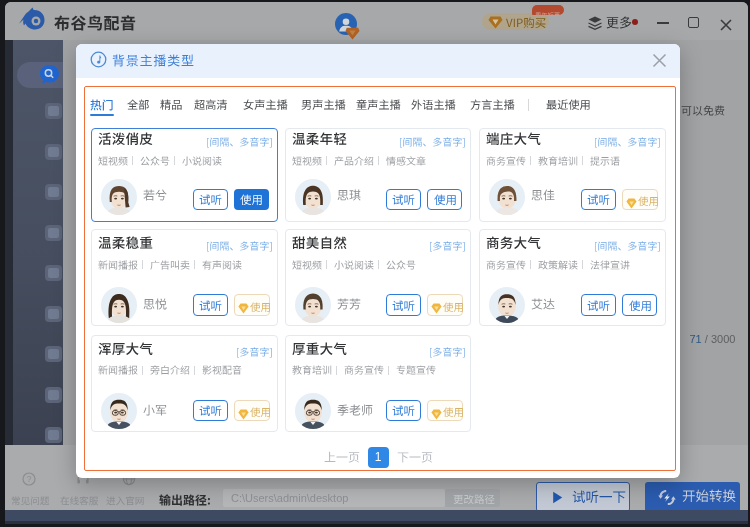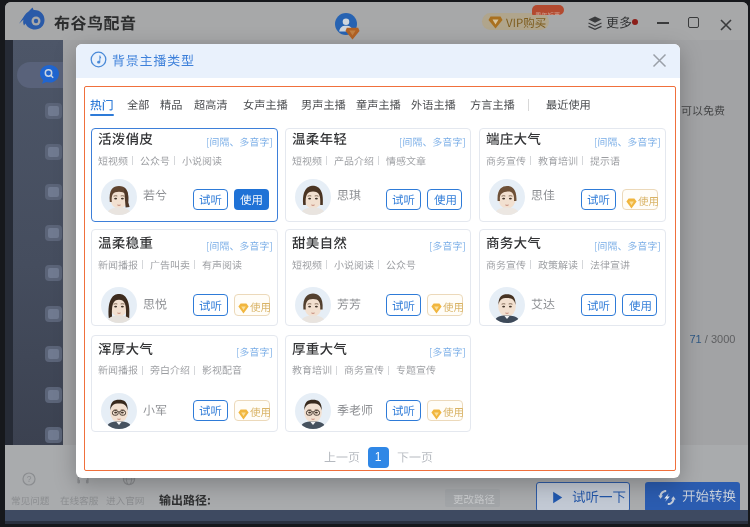--- a/index.html
+++ b/index.html
@@ -110,20 +110,23 @@
           <circle cx="7" cy="7" r="5.6" fill="none" stroke="#8b8d90" stroke-width="1.2"></circle>
           <ellipse cx="7" cy="7" rx="2.6" ry="5.6" fill="none" stroke="#8b8d90" stroke-width="1"></ellipse>
           <path d="M1.4 7 H12.6" stroke="#8b8d90" stroke-width="1"></path>
         </svg></div>
       <div style="position:absolute;left:101px;top:491.5px;"><svg width="38.4" height="11.1" viewBox="0 -8.4 38.4 11.1" style="overflow:visible">
           <path d="M0.8 -7.5C1.3 -7 1.9 -6.3 2.2 -5.8L2.8 -6.3C2.5 -6.7 1.8 -7.4 1.3 -7.9ZM6.9 -7.9V-6.3H5.3V-7.9H4.6V-6.3H3.3V-5.6H4.6V-4.5L4.6 -3.9H3.2V-3.2H4.5C4.4 -2.5 4.1 -1.8 3.3 -1.2C3.5 -1.1 3.8 -0.9 3.9 -0.7C4.7 -1.4 5.1 -2.3 5.2 -3.2H6.9V-0.8H7.6V-3.2H9.1V-3.9H7.6V-5.6H8.9V-6.3H7.6V-7.9ZM5.3 -5.6H6.9V-3.9H5.3L5.3 -4.5ZM2.5 -4.6H0.5V-3.9H1.8V-1.2C1.4 -1 0.9 -0.6 0.4 -0L0.8 0.6C1.3 -0 1.8 -0.6 2.1 -0.6C2.4 -0.6 2.7 -0.3 3.1 -0C3.7 0.4 4.5 0.5 5.7 0.5C6.6 0.5 8.4 0.5 9 0.4C9.1 0.2 9.2 -0.1 9.3 -0.3C8.3 -0.2 6.9 -0.2 5.7 -0.2C4.7 -0.2 3.8 -0.2 3.2 -0.6C2.9 -0.8 2.7 -1 2.5 -1.1Z M12.4 -7.2C13.1 -6.8 13.6 -6.3 14 -5.7C13.4 -2.9 12.2 -1 10 0.1C10.2 0.3 10.5 0.6 10.7 0.7C12.6 -0.4 13.8 -2.2 14.6 -4.7C15.6 -2.8 16.3 -0.6 18.5 0.7C18.5 0.4 18.7 0.1 18.9 -0.1C15.7 -2.1 15.9 -5.7 12.9 -7.9Z M21.9 -5H26.1V-3.8H21.9ZM21.1 -5.6V0.8H21.9V0.3H26.4V0.7H27.2V-2.3H21.9V-3.2H26.8V-5.6ZM21.9 -1.6H26.4V-0.3H21.9ZM23.5 -8C23.6 -7.7 23.7 -7.4 23.8 -7.1H19.9V-5.4H20.6V-6.5H27.3V-5.4H28.1V-7.1H24.6C24.5 -7.4 24.4 -7.8 24.2 -8.1Z M30.7 -5.1C31.1 -4.6 31.6 -4 32 -3.4C31.6 -2.4 31.1 -1.5 30.5 -0.8C30.6 -0.8 30.9 -0.5 31 -0.4C31.6 -1.1 32.1 -1.8 32.4 -2.7C32.7 -2.3 33 -1.9 33.2 -1.5L33.7 -2C33.4 -2.4 33.1 -2.9 32.7 -3.5C33 -4.3 33.2 -5.1 33.3 -6.1L32.7 -6.1C32.6 -5.4 32.4 -4.7 32.2 -4.1C31.9 -4.6 31.5 -5.1 31.1 -5.5ZM33.4 -5.1C33.9 -4.6 34.3 -4 34.8 -3.4C34.4 -2.3 33.8 -1.4 33.1 -0.8C33.3 -0.7 33.6 -0.5 33.7 -0.4C34.3 -1 34.8 -1.8 35.2 -2.7C35.5 -2.2 35.8 -1.6 36 -1.2L36.5 -1.6C36.2 -2.2 35.9 -2.8 35.5 -3.4C35.7 -4.2 35.9 -5.1 36 -6L35.4 -6.1C35.3 -5.4 35.2 -4.7 35 -4.1C34.6 -4.6 34.3 -5.1 33.9 -5.5ZM29.6 -7.5V0.7H30.4V-6.8H36.9V-0.2C36.9 -0 36.8 0 36.6 0C36.4 0 35.8 0.1 35.2 0C35.3 0.2 35.4 0.5 35.4 0.7C36.3 0.7 36.8 0.7 37.1 0.6C37.5 0.5 37.6 0.3 37.6 -0.2V-7.5Z" fill="#8b8d90"></path>
         </svg></div>
       <div style="position:absolute;left:154px;top:492px;"><svg width="51.9" height="13.9" viewBox="0 -10.6 51.9 13.9" style="overflow:visible">
           <path d="M8.7 -5.3V-0.9H9.7V-5.3ZM10.2 -5.8V-0.3C10.2 -0.2 10.2 -0.2 10 -0.2C9.9 -0.2 9.3 -0.2 8.8 -0.2C9 0.1 9.1 0.6 9.2 0.9C9.9 0.9 10.5 0.9 10.8 0.7C11.2 0.6 11.3 0.2 11.3 -0.3V-5.8ZM7.9 -10.3C7.1 -9.2 5.8 -8.2 4.4 -7.6V-8.9H2.8C2.9 -9.3 3 -9.6 3 -10L1.7 -10.2C1.7 -9.7 1.6 -9.3 1.6 -8.9H0.4V-7.6H1.3C1.2 -6.7 1 -6.1 0.9 -5.8C0.7 -5.3 0.6 -4.9 0.3 -4.8C0.5 -4.5 0.7 -3.9 0.8 -3.7C0.9 -3.8 1.3 -3.9 1.6 -3.9H2.4V-2.6C1.7 -2.4 0.9 -2.3 0.4 -2.2L0.7 -0.9L2.4 -1.3V1H3.6V-1.6L4.5 -1.8L4.4 -3L3.6 -2.8V-3.9H4.4V-5.2H3.6V-6.8H2.4V-5.2H1.8C2.1 -5.9 2.3 -6.7 2.5 -7.6H4.4L4 -7.4C4.4 -7.1 4.8 -6.7 4.9 -6.3L5.5 -6.6V-6.2H10.4V-6.7L11 -6.4C11.2 -6.7 11.5 -7.2 11.9 -7.5C10.7 -7.9 9.7 -8.5 8.8 -9.4L9 -9.8ZM6.6 -7.3C7.1 -7.7 7.6 -8.1 8 -8.6C8.5 -8.1 8.9 -7.7 9.4 -7.3ZM7.1 -4.6V-3.9H6V-4.6ZM4.8 -5.7V1H6V-1.3H7.1V-0.3C7.1 -0.1 7.1 -0.1 7 -0.1C6.9 -0.1 6.6 -0.1 6.3 -0.1C6.4 0.2 6.6 0.7 6.6 1C7.2 1 7.6 1 7.9 0.8C8.2 0.6 8.3 0.3 8.3 -0.2V-5.7ZM6 -2.9H7.1V-2.3H6Z M13 -4.2V0.4H21.3V1.1H22.9V-4.2H21.3V-1H18.8V-4.8H22.4V-9.2H20.8V-6.2H18.8V-10.2H17.2V-6.2H15.2V-9.2H13.6V-4.8H17.2V-1H14.6V-4.2Z M26.2 -8.5H27.8V-7H26.2ZM24.3 -0.8 24.6 0.6C25.9 0.3 27.7 -0.1 29.4 -0.5L29.3 -1.8L27.9 -1.5V-3.1H29.2V-3.4C29.4 -3.2 29.6 -3 29.7 -2.8L29.9 -2.9V1H31.3V0.6H33.5V1H34.9V-2.9L34.9 -2.9C35.1 -3.3 35.5 -3.9 35.8 -4.1C34.9 -4.4 34 -4.9 33.3 -5.5C34.1 -6.4 34.6 -7.5 35 -8.7L34.1 -9.1L33.8 -9.1H32.2C32.3 -9.3 32.4 -9.6 32.5 -9.9L31.1 -10.2C30.7 -8.9 30 -7.6 29.1 -6.8V-9.7H24.9V-5.8H26.6V-1.2L26 -1.1V-4.9H24.9V-0.9ZM31.3 -0.6V-2.2H33.5V-0.6ZM33.2 -7.8C33 -7.3 32.7 -6.9 32.4 -6.4C32 -6.8 31.7 -7.2 31.5 -7.7L31.6 -7.8ZM30.9 -3.4C31.5 -3.7 32 -4.1 32.4 -4.5C32.9 -4.1 33.4 -3.7 33.9 -3.4ZM31.5 -5.5C30.8 -4.8 30 -4.3 29.2 -4V-4.4H27.9V-5.8H29.1V-6.5C29.4 -6.3 29.9 -5.9 30.1 -5.7C30.3 -6 30.5 -6.2 30.8 -6.5C31 -6.2 31.2 -5.8 31.5 -5.5Z M38.9 -10.2C38.4 -9.4 37.3 -8.4 36.3 -7.8C36.6 -7.5 36.9 -6.9 37.1 -6.6C38.2 -7.3 39.4 -8.5 40.2 -9.6ZM40.7 -9.6V-8.3H44.7C43.5 -7 41.5 -5.9 39.7 -5.3C40 -5 40.3 -4.5 40.5 -4.1C41.7 -4.5 42.9 -5.1 43.9 -5.8C45 -5.3 46.2 -4.7 46.8 -4.2L47.6 -5.4C47 -5.7 46 -6.3 45.1 -6.7C45.9 -7.4 46.6 -8.2 47.1 -9.1L46 -9.7L45.8 -9.6ZM40.7 -4V-2.7H43.1V-0.5H40.1V0.8H47.5V-0.5H44.6V-2.7H46.9V-4ZM39.2 -7.5C38.5 -6.4 37.3 -5.2 36.2 -4.4C36.4 -4.1 36.8 -3.3 36.9 -3C37.2 -3.3 37.6 -3.6 37.9 -3.9V1.1H39.4V-5.5C39.8 -6 40.1 -6.5 40.4 -7Z M50 -4.4C50.6 -4.4 51 -4.9 51 -5.5C51 -6.2 50.6 -6.7 50 -6.7C49.3 -6.7 48.9 -6.2 48.9 -5.5C48.9 -4.9 49.3 -4.4 50 -4.4ZM50 0.2C50.6 0.2 51 -0.3 51 -1C51 -1.6 50.6 -2.1 50 -2.1C49.3 -2.1 48.9 -1.6 48.9 -1C48.9 -0.3 49.3 0.2 50 0.2Z" fill="#2f3031"></path>
         </svg></div>
+      <div style="position:absolute;left:218px;top:487px;width:222px;height:18px;background:#b4b6b8;border-radius:2px">
+        <div style="position:absolute;left:8px;top:3px;font-size:11px;color:#8e9093">C:\Users\admin\desktop</div>
+      </div>
       <div style="position:absolute;left:440px;top:487px;width:55px;height:18px;background:#a2a5a8;border-radius:2px">
         <div style="position:absolute;left:8px;top:3.5px"><svg width="42.0" height="12.2" viewBox="0 -9.2 42.0 12.2" style="overflow:visible">
             <path d="M2.6 -2.5 2 -2.2C2.3 -1.6 2.8 -1.1 3.3 -0.7C2.6 -0.4 1.7 -0.1 0.5 0.2C0.7 0.3 0.9 0.7 1 0.9C2.3 0.6 3.3 0.2 4 -0.3C5.5 0.5 7.4 0.7 9.8 0.8C9.9 0.5 10 0.2 10.2 0C7.8 -0 6 -0.2 4.7 -0.8C5.2 -1.3 5.5 -1.9 5.6 -2.6H9.2V-6.7H5.7V-7.5H9.8V-8.3H0.7V-7.5H4.9V-6.7H1.6V-2.6H4.8C4.7 -2.1 4.4 -1.6 3.9 -1.2C3.4 -1.5 3 -2 2.6 -2.5ZM2.4 -4.3H4.9V-3.9C4.9 -3.7 4.9 -3.5 4.9 -3.2H2.4ZM5.7 -3.2C5.7 -3.5 5.7 -3.7 5.7 -3.9V-4.3H8.4V-3.2ZM2.4 -6H4.9V-4.9H2.4ZM5.7 -6H8.4V-4.9H5.7Z M16.8 -6.1H19C18.8 -4.8 18.4 -3.6 17.9 -2.6C17.4 -3.6 17 -4.8 16.8 -6ZM11.3 -8.1V-7.3H14.2V-5.1H11.4V-1.1C11.4 -0.7 11.3 -0.6 11.1 -0.5C11.2 -0.3 11.4 0.1 11.4 0.3C11.7 0.1 12.1 -0.1 15.1 -1.2C15.1 -1.4 15 -1.7 15 -2L12.2 -1V-4.3H15L15 -4.2C15.1 -4.1 15.4 -3.8 15.6 -3.7C15.8 -4 16.1 -4.5 16.3 -4.9C16.6 -3.8 17 -2.8 17.5 -1.9C16.8 -1 16 -0.3 14.9 0.2C15 0.3 15.3 0.7 15.3 0.9C16.4 0.3 17.3 -0.3 17.9 -1.2C18.5 -0.3 19.2 0.3 20.1 0.8C20.2 0.6 20.5 0.3 20.7 0.1C19.7 -0.3 19 -1 18.4 -1.9C19.1 -3 19.5 -4.4 19.8 -6.1H20.5V-6.9H17.1C17.3 -7.5 17.4 -8.1 17.5 -8.7L16.8 -8.8C16.4 -7.1 15.9 -5.4 15 -4.3V-8.1Z M22.6 -7.7H24.6V-5.8H22.6ZM21.4 -0.4 21.5 0.3C22.6 0.1 24.2 -0.3 25.6 -0.7L25.5 -1.4L24.1 -1.1V-2.9H25.3C25.4 -2.8 25.5 -2.6 25.6 -2.4C25.8 -2.5 26.1 -2.6 26.3 -2.7V0.8H27V0.4H29.6V0.8H30.4V-2.7L30.7 -2.5C30.8 -2.7 31.1 -3 31.2 -3.2C30.3 -3.5 29.5 -4.1 28.8 -4.7C29.5 -5.5 30 -6.5 30.4 -7.6L29.9 -7.8L29.7 -7.7H27.7C27.8 -8 27.9 -8.3 28 -8.6L27.3 -8.8C26.9 -7.6 26.2 -6.4 25.3 -5.6V-8.4H21.9V-5.1H23.4V-0.9L22.6 -0.7V-4.2H21.9V-0.5ZM27 -0.3V-2.3H29.6V-0.3ZM29.4 -7.1C29.1 -6.4 28.7 -5.8 28.3 -5.3C27.9 -5.8 27.5 -6.4 27.3 -6.9L27.4 -7.1ZM26.7 -3C27.3 -3.3 27.8 -3.7 28.3 -4.2C28.8 -3.8 29.3 -3.3 29.9 -3ZM27.8 -4.8C27.1 -4.1 26.3 -3.5 25.5 -3.1V-3.6H24.1V-5.1H25.3V-5.5C25.5 -5.4 25.8 -5.1 25.9 -5C26.2 -5.3 26.6 -5.8 26.9 -6.2C27.1 -5.7 27.4 -5.2 27.8 -4.8Z M34.2 -8.8C33.7 -8.1 32.8 -7.2 32 -6.6C32.2 -6.5 32.4 -6.2 32.4 -6C33.4 -6.6 34.3 -7.6 34.9 -8.5ZM35.5 -8.3V-7.5H39.6C38.5 -6.2 36.5 -5 34.8 -4.4C34.9 -4.3 35.1 -4 35.2 -3.8C36.3 -4.1 37.3 -4.7 38.3 -5.3C39.3 -4.9 40.5 -4.3 41.1 -3.8L41.5 -4.5C41 -4.9 39.9 -5.4 38.9 -5.8C39.7 -6.4 40.4 -7.2 40.8 -8L40.2 -8.3L40.1 -8.3ZM35.5 -3.5V-2.8H37.8V-0.2H34.9V0.5H41.5V-0.2H38.6V-2.8H40.9V-3.5ZM34.4 -6.5C33.8 -5.4 32.8 -4.3 31.9 -3.6C32 -3.4 32.2 -3 32.3 -2.9C32.7 -3.2 33 -3.5 33.4 -3.9V0.8H34.2V-4.9C34.5 -5.3 34.8 -5.8 35.1 -6.2Z" fill="#c9cbcd"></path>
           </svg></div>
       </div>
       <div style="position:absolute;left:531px;top:480px;width:94px;height:30px;border:1.2px solid #2e5ba6;border-radius:3px;background:#c2c9d4">
         <svg style="position:absolute;left:15px;top:8px" width="11" height="13" viewBox="0 0 11 13">
           <path d="M1.2 0.8 L10.2 6.5 L1.2 12.2 Z" fill="#2058ae"></path>
         </svg>
         <div style="position:absolute;left:35px;top:7px"><svg width="54.0" height="15.7" viewBox="0 -11.9 54.0 15.7" style="overflow:visible">

